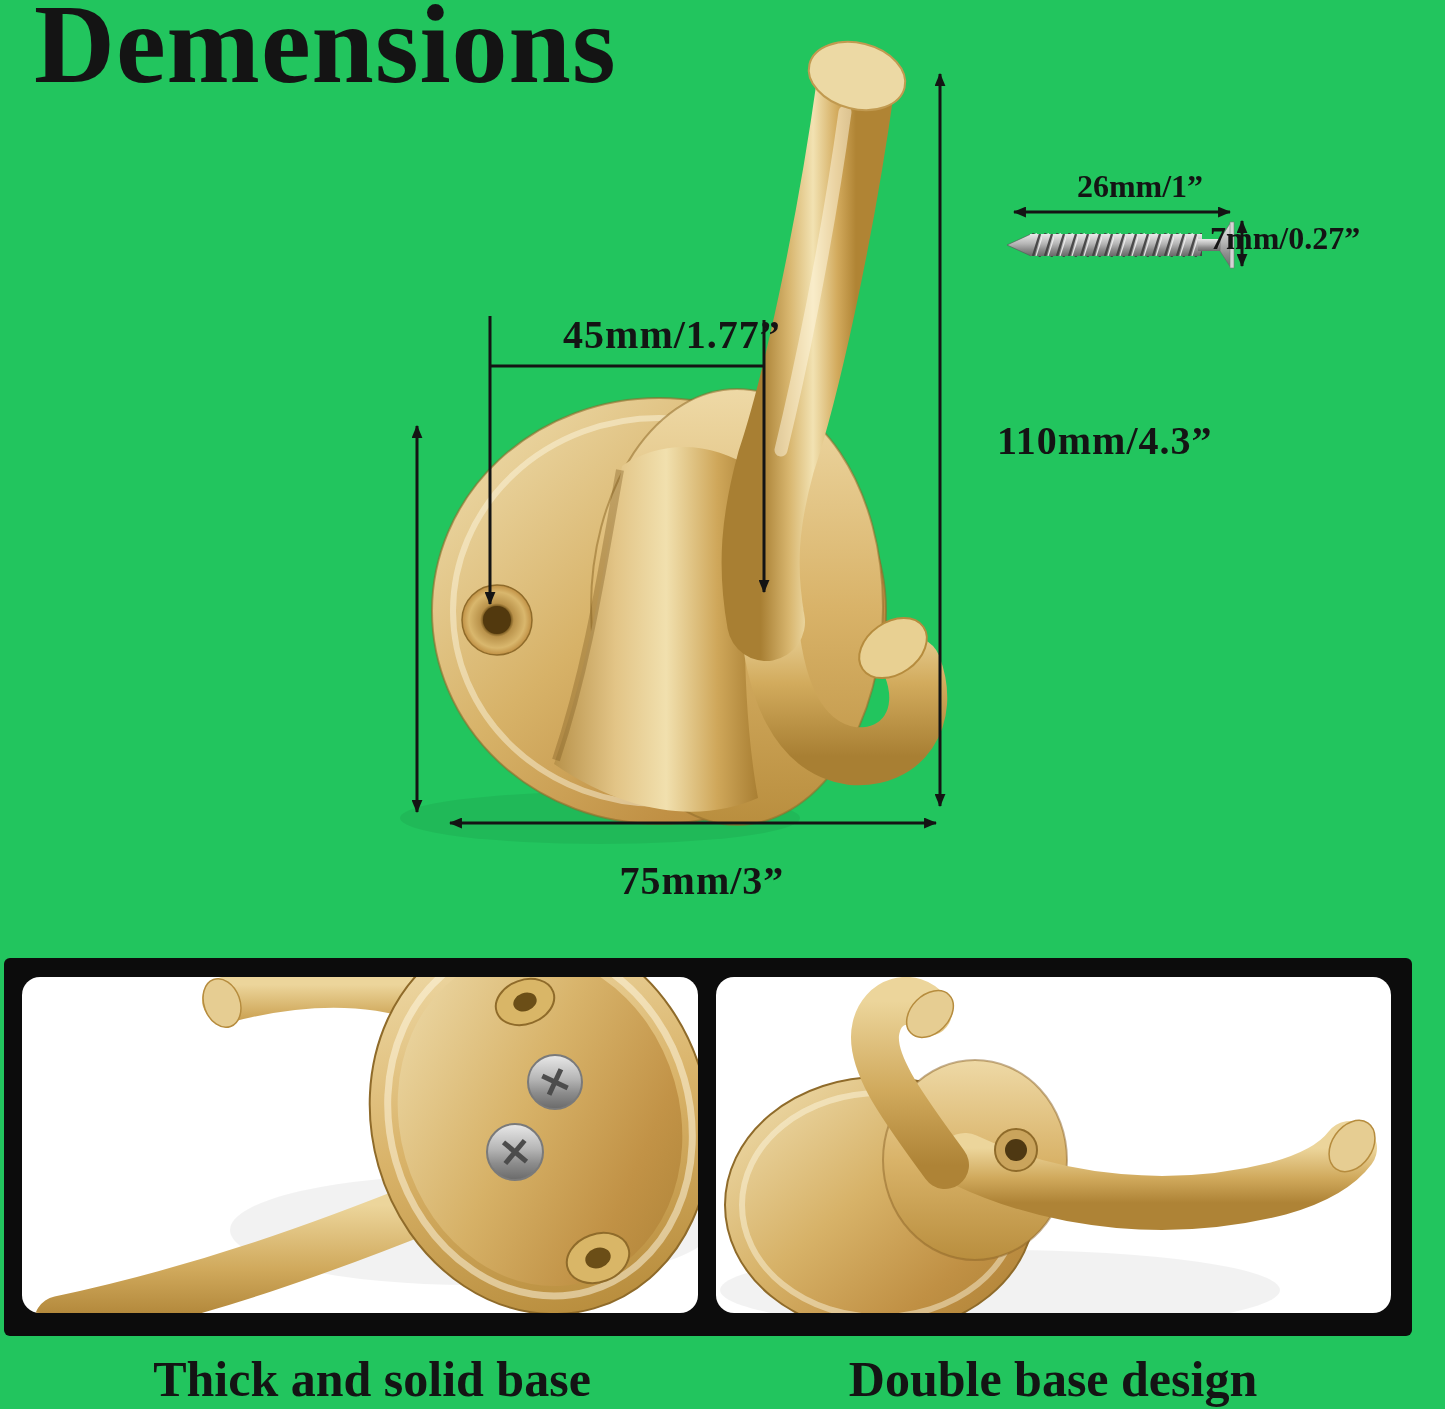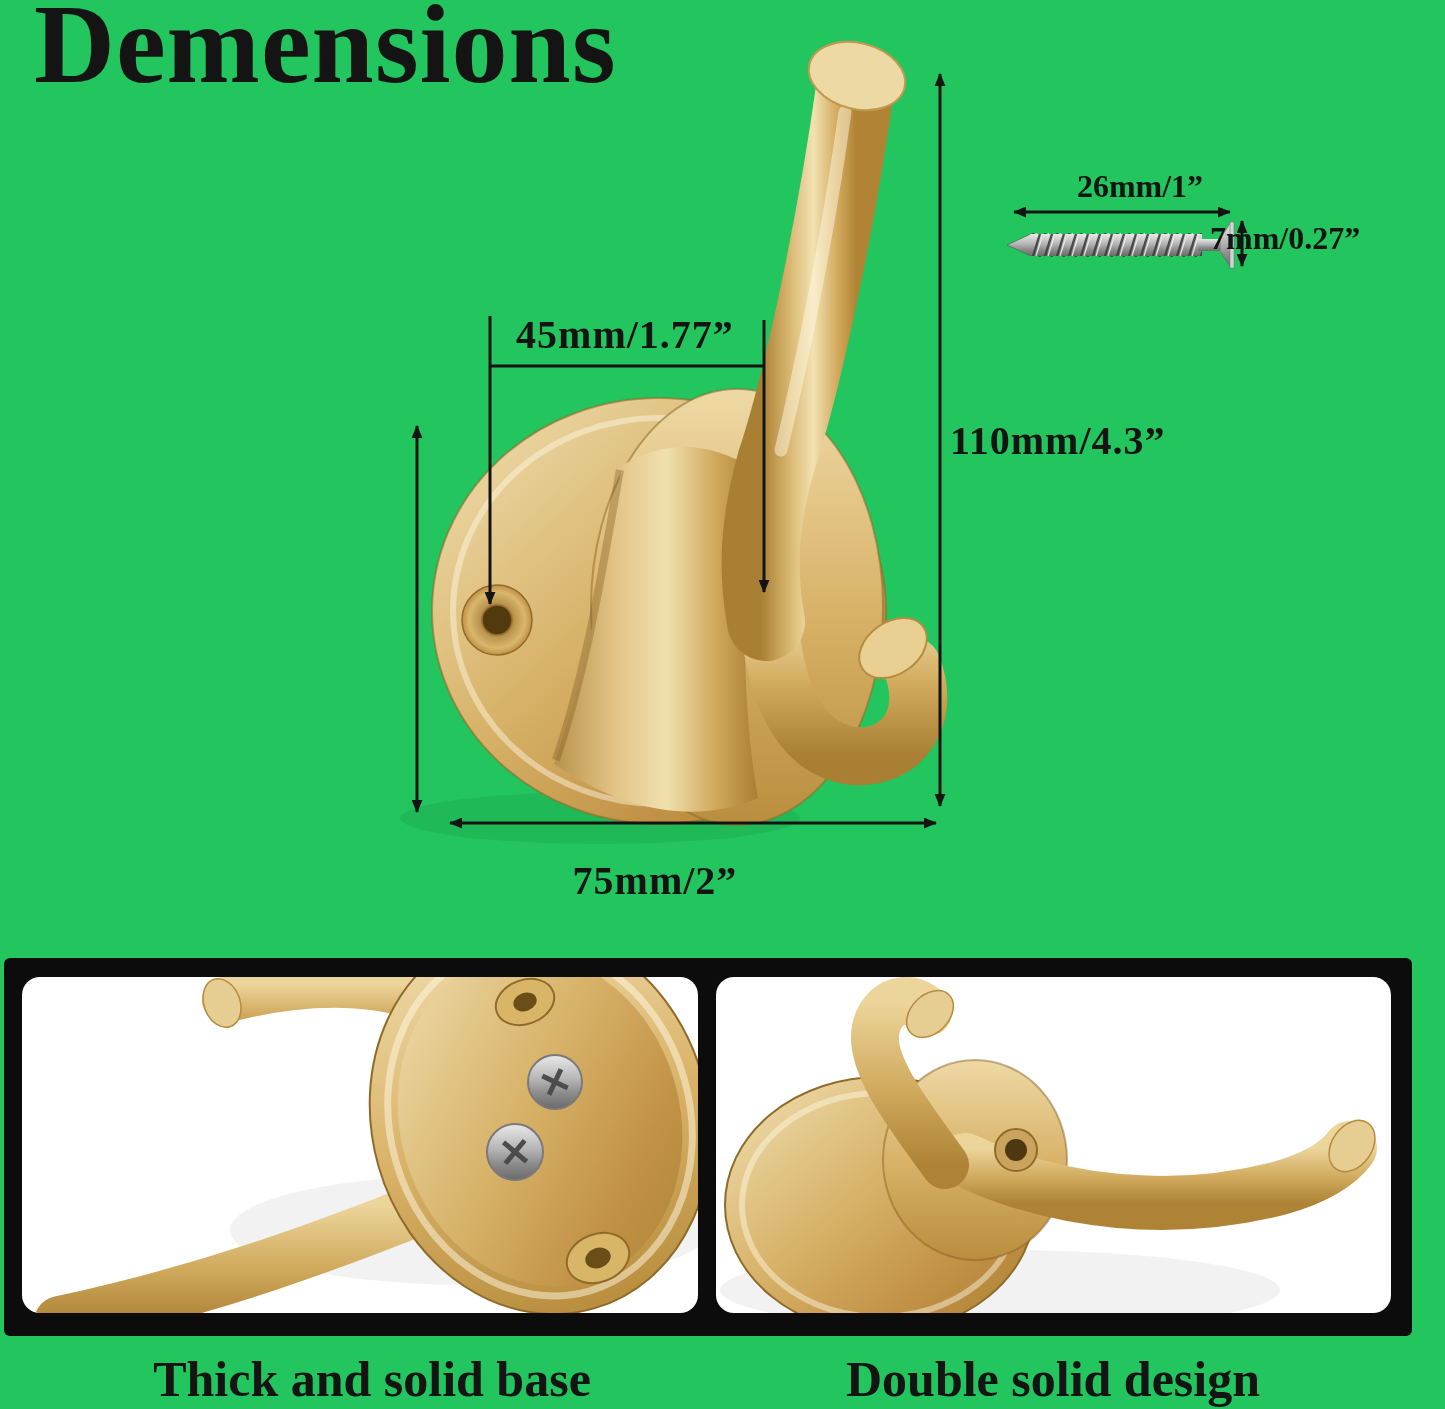--- a/index.html
+++ b/index.html
@@ -1,21 +1,21 @@
 <!DOCTYPE html>
 <html><head>
 <meta charset="utf-8">
 <style>
   html,body{margin:0;padding:0;background:#fff;}
   .canvas{position:relative;width:1445px;height:1409px;background:#22c55e;overflow:hidden;
           font-family:"Liberation Serif","DejaVu Serif",serif;color:#111;}
   .diagram-svg{position:absolute;left:0;top:0;width:1445px;height:1409px;}
   .txt{position:absolute;font-weight:700;white-space:nowrap;color:#141414;}
   .title{left:34px;top:-14px;font-size:112px;line-height:1.05;letter-spacing:1px;}
-  .dim{font-size:40px;line-height:1.05;letter-spacing:1px;}
+  .dim{font-size:40px;line-height:1.05;letter-spacing:1px;padding-left:47px;}
   .dim-sm{font-size:32px;line-height:1.05;}
   .lbl-45{left:490px;top:314px;width:270px;text-align:center;}
   .lbl-110{left:950px;top:420px;}
   .lbl-60{left:150px;top:592px;width:242px;text-align:right;}
   .lbl-75{left:520px;top:860px;width:270px;text-align:center;}
   .lbl-26{left:1020px;top:170px;width:240px;text-align:center;}
   .lbl-7{left:1210px;top:222px;}
   .caption{font-size:50px;line-height:1.1;}
   .cap-left{left:92px;top:1352px;width:560px;text-align:center;}
   .cap-right{left:773px;top:1352px;width:560px;text-align:center;}
@@ -190,19 +190,19 @@
         <circle cx="1016" cy="1150" r="21" fill="#caa45c" stroke="#8f6b2a" stroke-width="2"></circle>
         <circle cx="1016" cy="1150" r="11" fill="#4e3812"></circle>
       </g>
     </g>
   </svg>
 
   <div class="txt title">Demensions</div>
 
   <div class="txt dim lbl-45">45mm/1.77”</div>
   <div class="txt dim lbl-110">110mm/4.3”</div>
-  <div class="txt dim lbl-75">75mm/2”</div>
+  <div class="txt dim lbl-75">75mm/3”</div>
   <div class="txt dim-sm txt lbl-26">26mm/1”</div>
   <div class="txt dim-sm txt lbl-7">7mm/0.27”</div>
 
   <div class="txt caption cap-left">Thick and solid base</div>
-  <div class="txt caption cap-right">Double solid design</div>
+  <div class="txt caption cap-right">Double base design</div>
 </div>
 
 </body></html>

